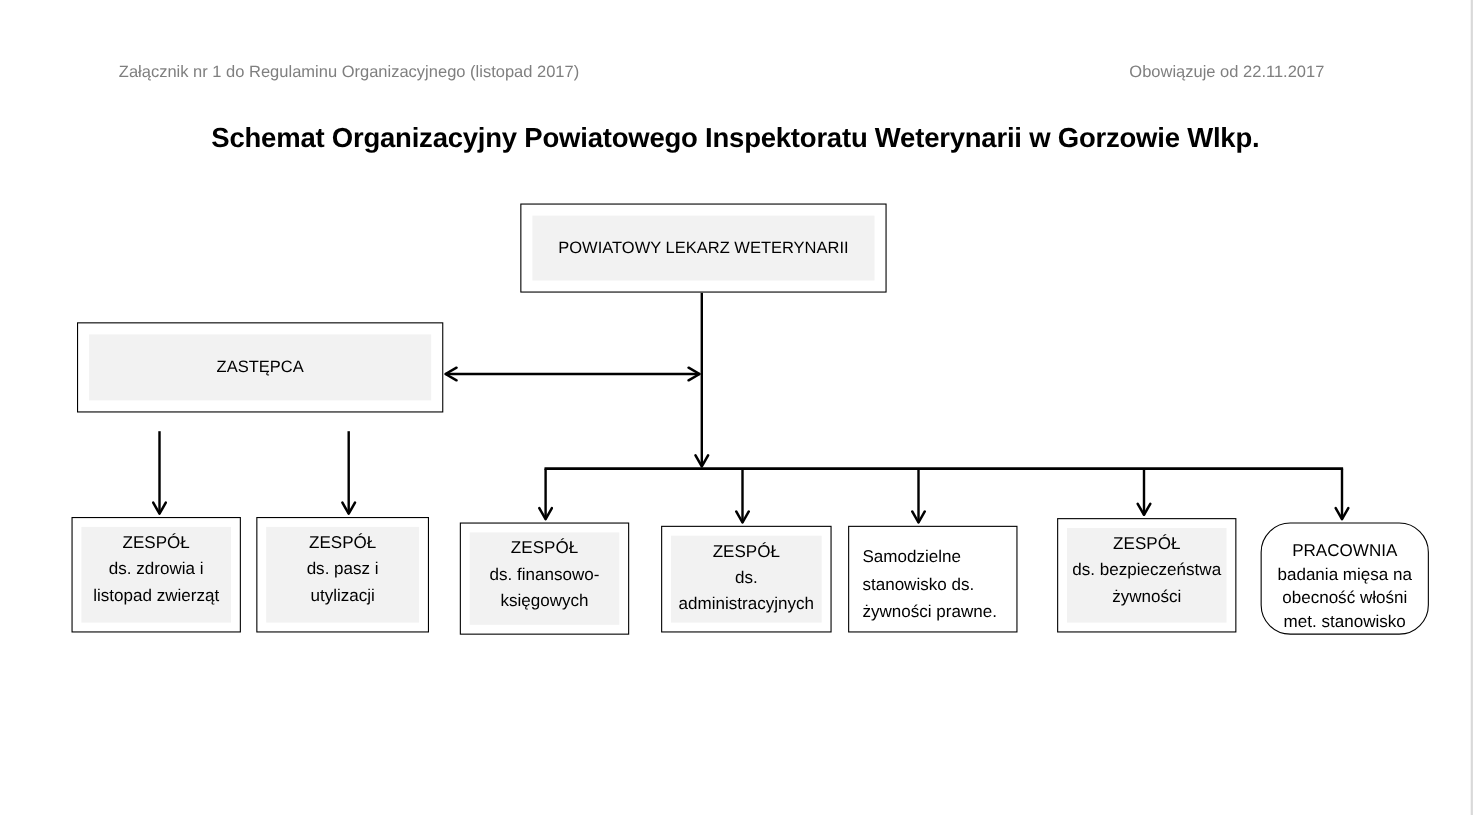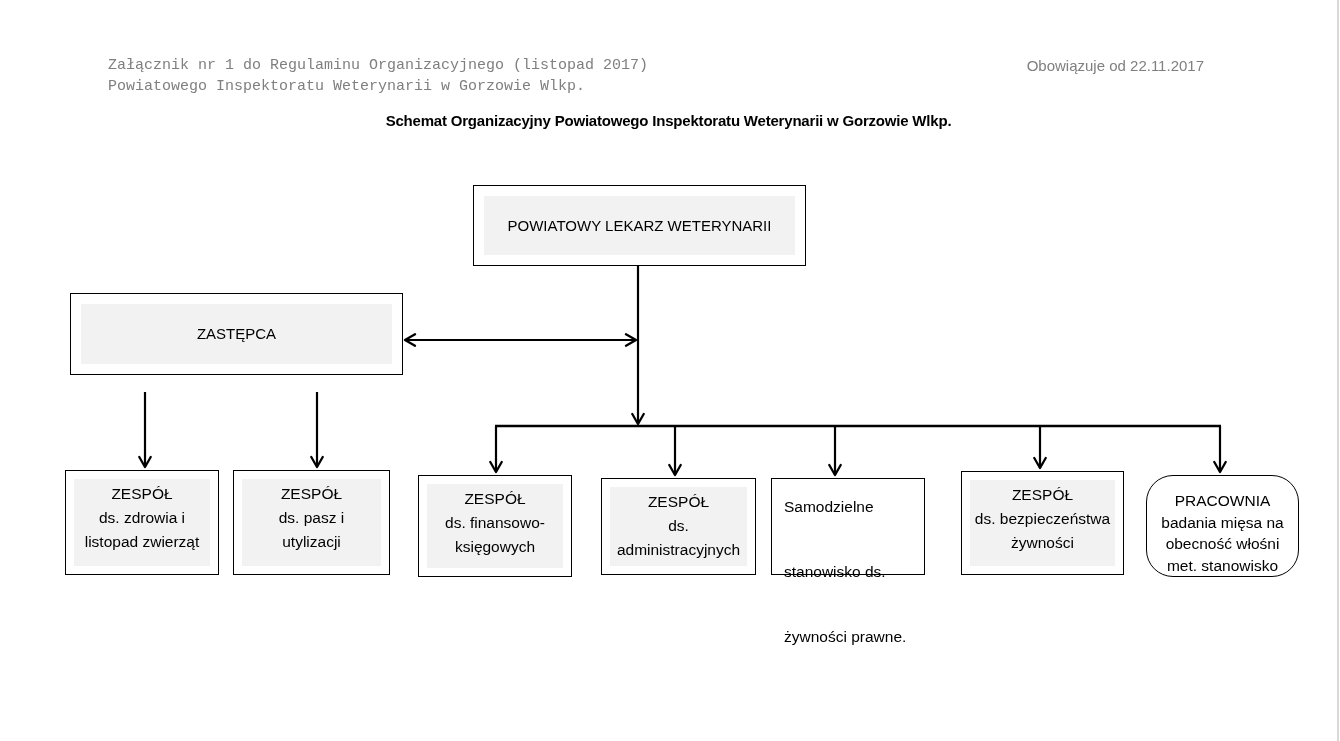--- a/index.html
+++ b/index.html
@@ -15,26 +15,26 @@
     position:absolute; top:0; bottom:0; right:1px; width:2px;
     background:#d9d9d9;
   }
   .note {
     position:absolute;
     color:#7f7f7f;
     font-size:15px;
     line-height:21px;
     white-space:nowrap;
   }
-  .note-left  { left:108px; top:55px;font-family:Liberation Mono, monospace; }
+  .note-left  { left:108px; top:55px; }
   .note-right { right:136px; top:55px;text-align:right; }
   .title {
     position:absolute; top:112px; left:0; width:1337px;
     text-align:center;
-    font-size:15px; font-weight:bold; color:#000;
+    font-size:25px; font-weight:bold; color:#000;
     letter-spacing:-0.2px;
     white-space:nowrap;
   }
   .connectors { position:absolute; left:0; top:0; pointer-events:none; }
   .box {
     position:absolute;
     box-sizing:border-box;
     border:1.5px solid #000;
     background:#fff;
     padding:8px;
@@ -52,36 +52,34 @@
   .box.big .inner { font-size:15px; line-height:24px; }
   .box.unit .inner {
     justify-content:flex-start;
     font-size:15.5px; line-height:24px;
     padding-top:3px;
   }
   .box.unit.left-align .inner {
     align-items:flex-start; text-align:center;
     padding:7px 2px 0 4px;
     line-height:25px;
-    gap:40px;
   }
   .box.unit.tight .inner {
     padding-top:6px;
     line-height:21.5px;
     font-size:15.5px;
   }
 </style>
 </head>
 <body>
 
 <div class="page">
 
   <div class="note note-left">
     <div>Załącznik nr 1 do Regulaminu Organizacyjnego (listopad 2017)</div>
-    <div>Powiatowego Inspektoratu Weterynarii w Gorzowie Wlkp.</div>
   </div>
 
   <div class="note note-right">Obowiązuje od 22.11.2017</div>
 
   <div class="title">Schemat Organizacyjny Powiatowego Inspektoratu Weterynarii w Gorzowie Wlkp.</div>
 
   <svg class="connectors" width="1340" height="741" viewBox="0 0 1340 741">
     <defs>
       <marker id="ah" viewBox="0 0 10 10" refX="8.5" refY="5" markerWidth="6.5" markerHeight="6.5" orient="auto-start-reverse">
         <path d="M 1.5 1 L 8.5 5 L 1.5 9" fill="none" stroke="#000" stroke-width="1.6" stroke-linecap="round" stroke-linejoin="round"></path>

